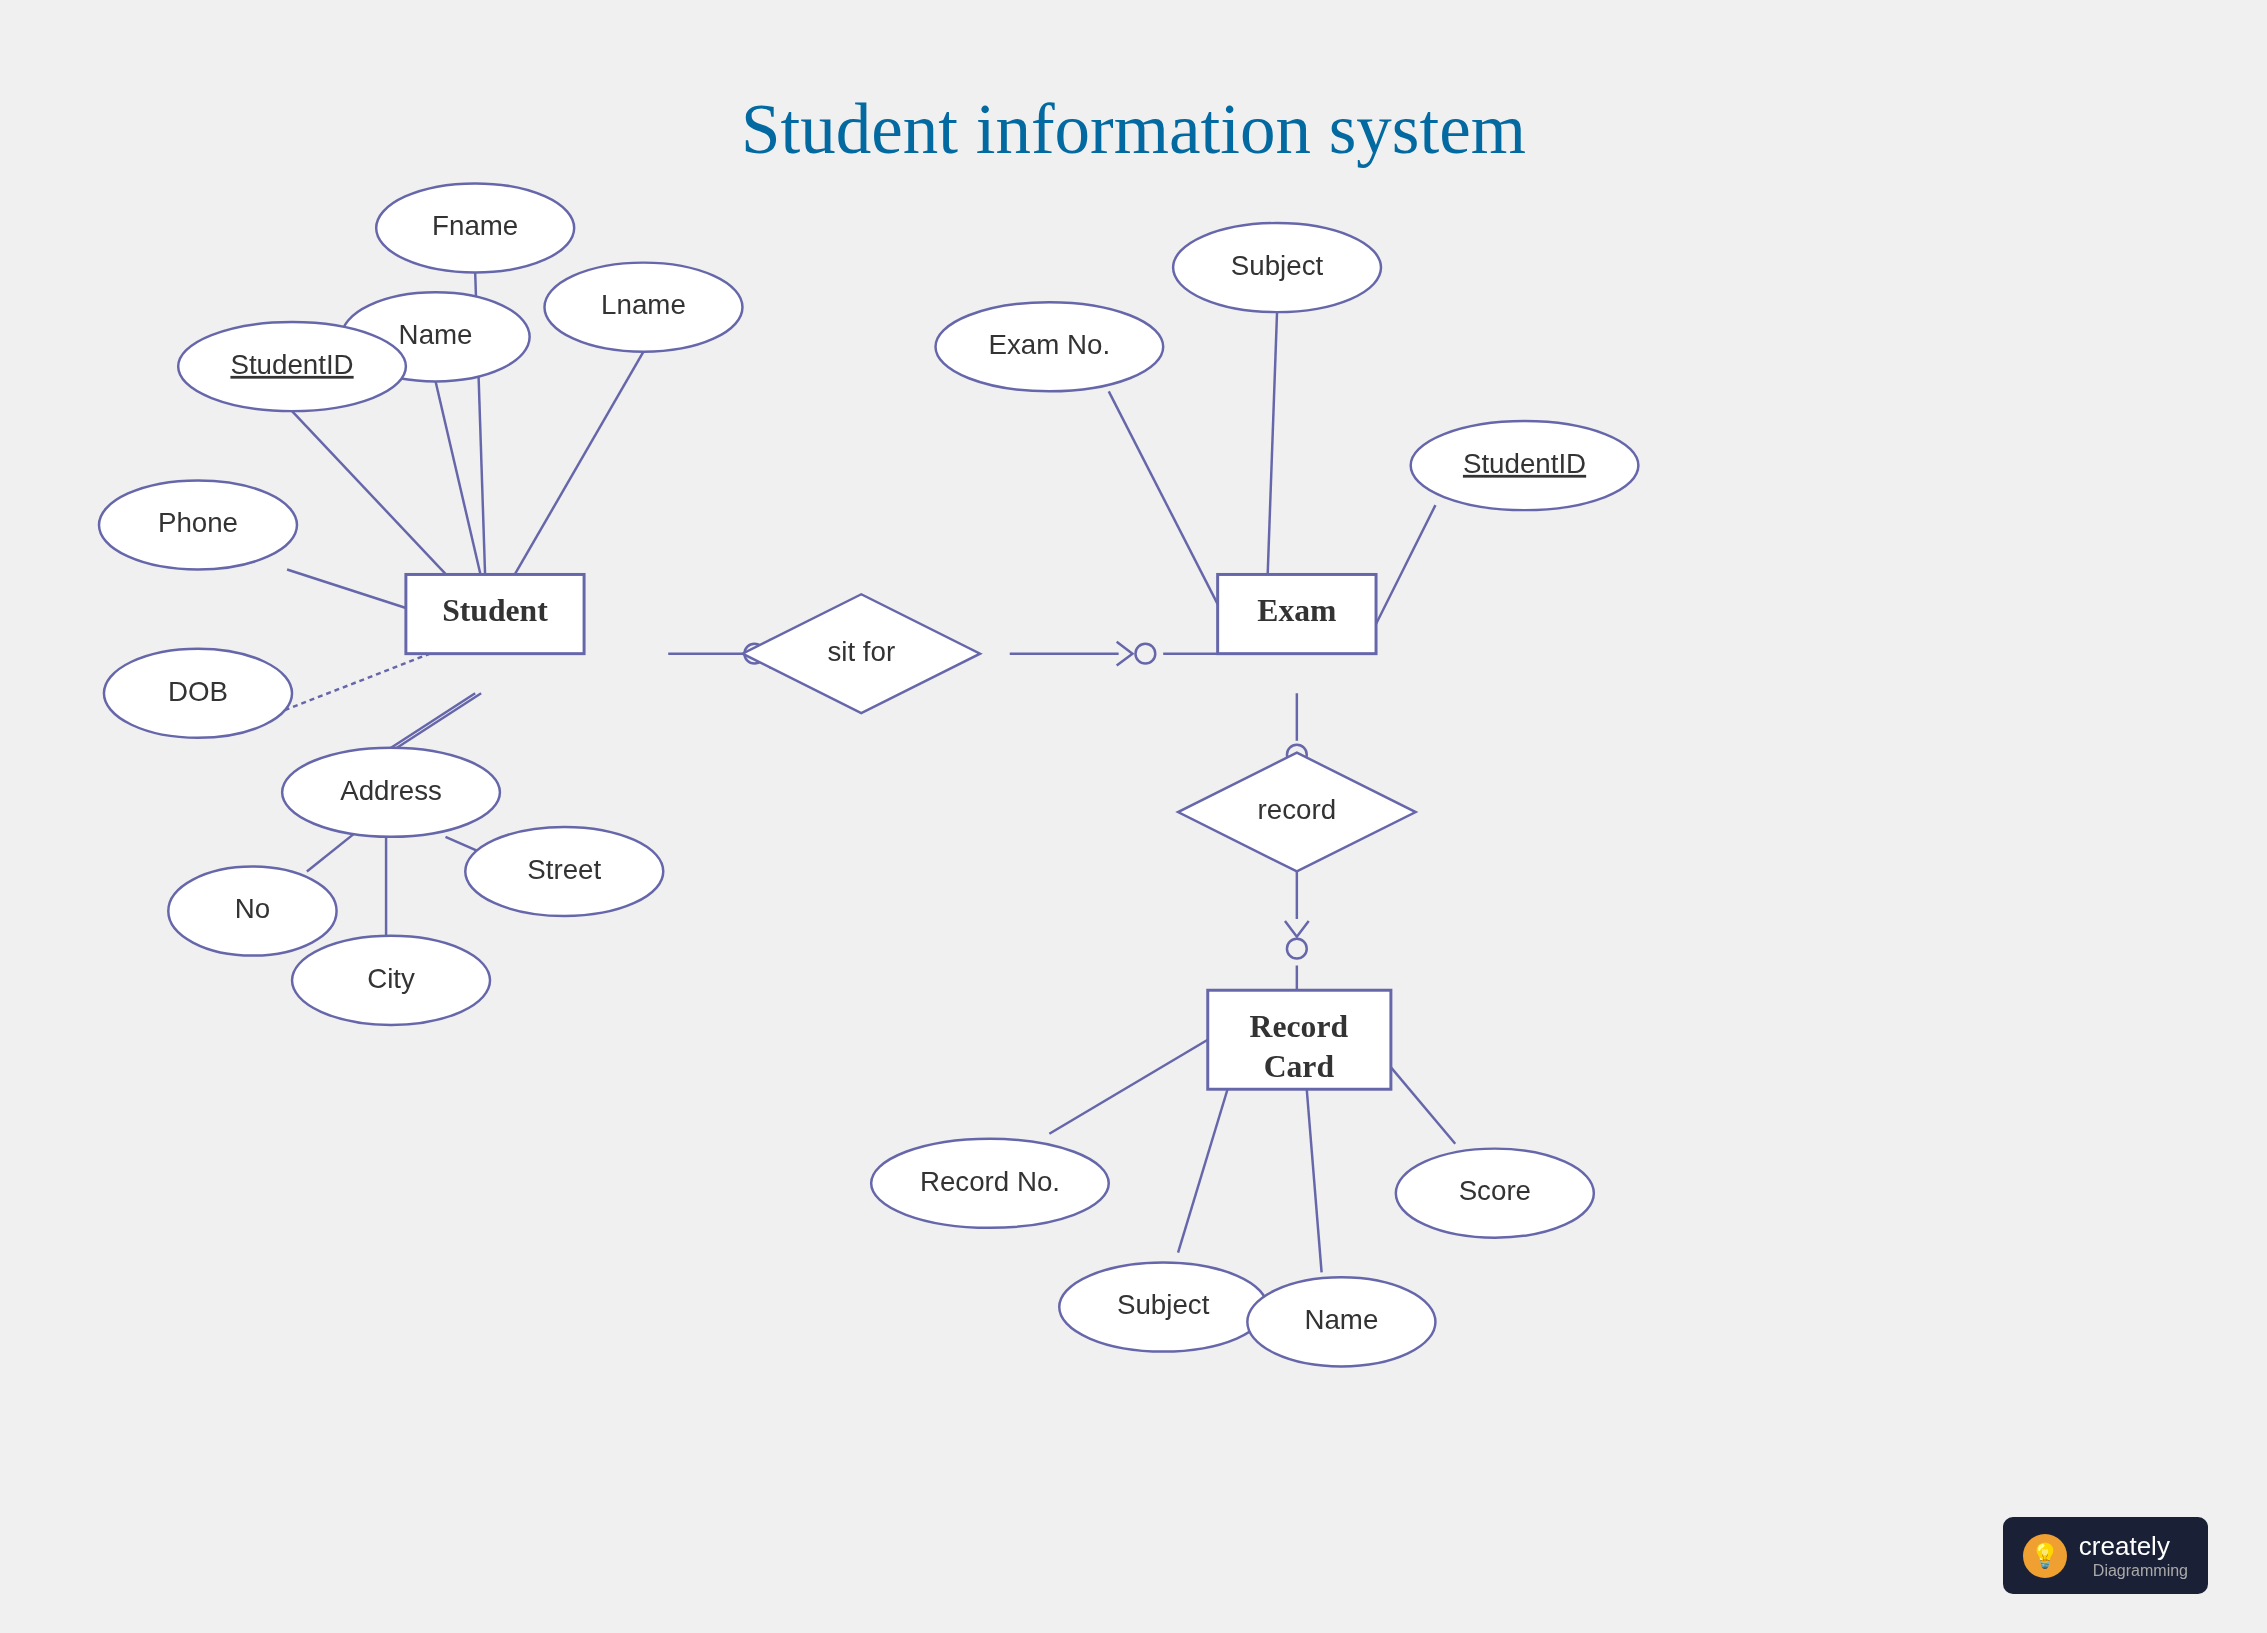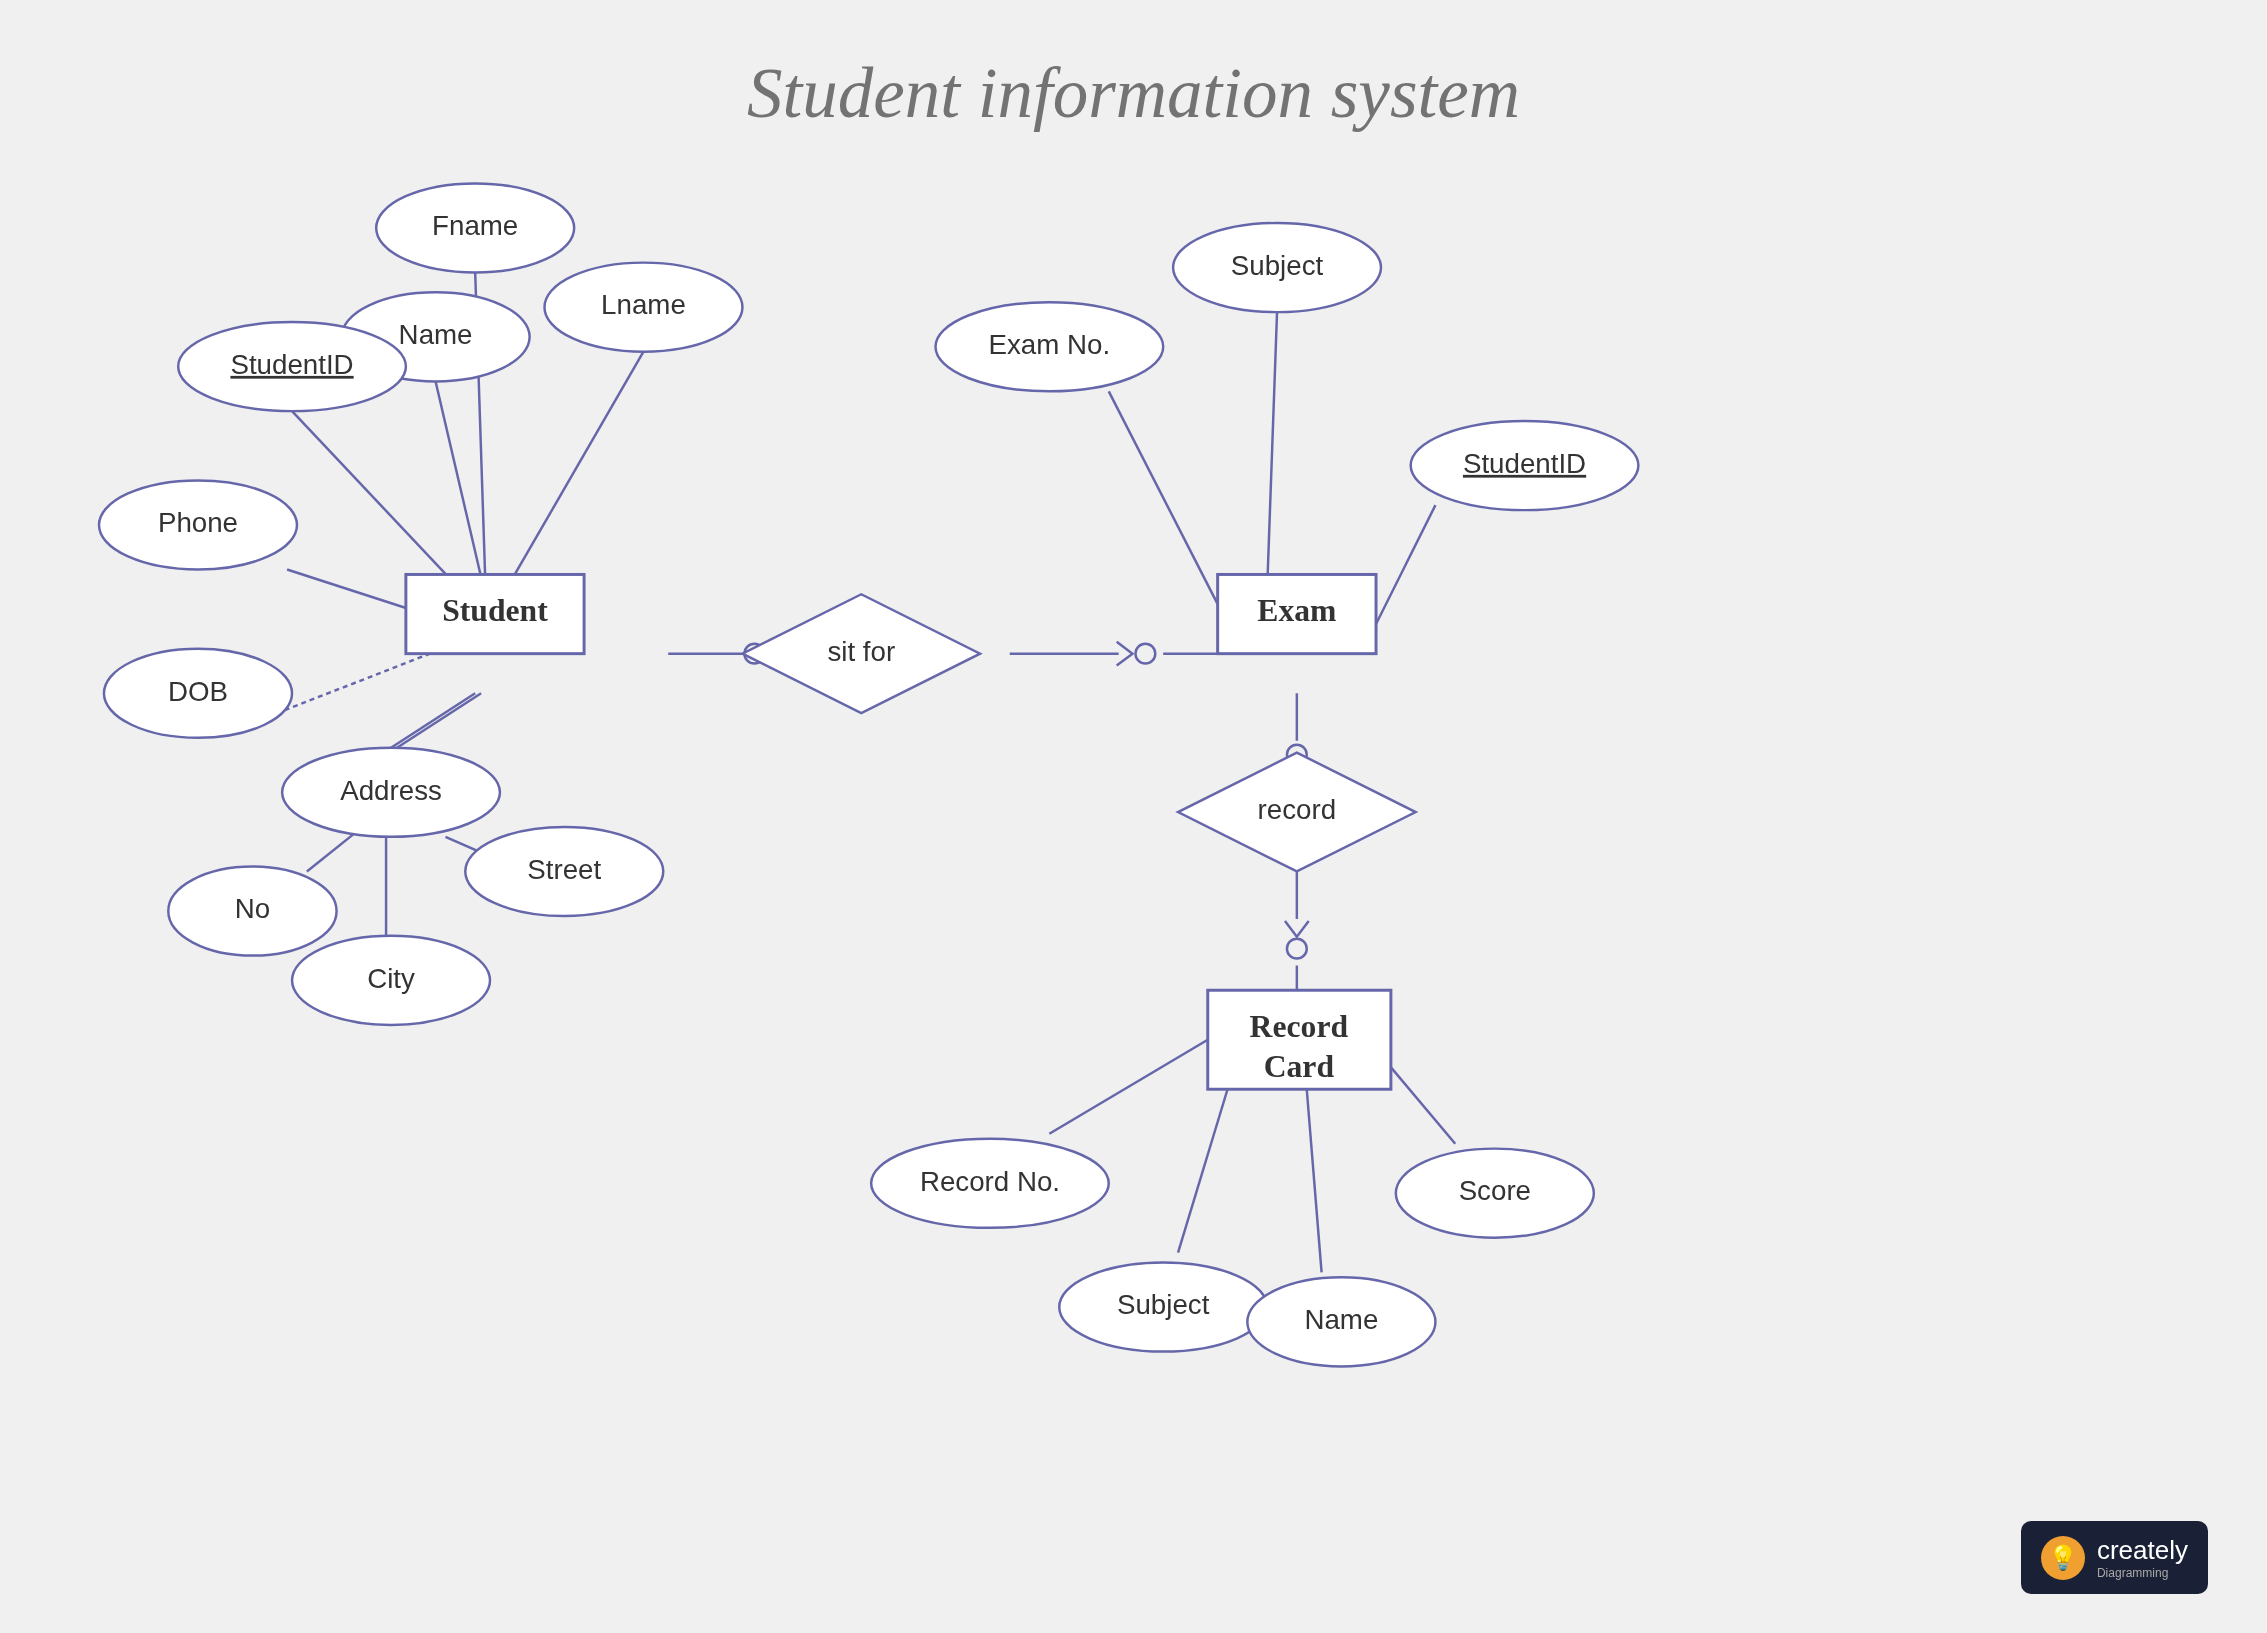--- a/index.html
+++ b/index.html
@@ -7,23 +7,22 @@
       width: 2267px;
       height: 1634px;
       background: #f0f0f0;
       font-family: 'Georgia', serif;
       overflow: hidden;
       position: relative;
     }
     .title {
       text-align: center;
       font-size: 71px;
-      font-style: italic;
-      color: #737373;
-      padding-top: 53px;
+      color: #0369a1;
+      padding-top: 89px;
       font-weight: normal;
     }
     svg {
       position: absolute;
       top: 0;
       left: 0;
       width: 100%;
       height: 100%;
     }
     .entity-rect {
@@ -98,22 +97,23 @@
       font-size: 24px;
     }
     .creately-text {
       color: white;
       font-size: 26px;
       font-weight: normal;
       font-family: Arial, sans-serif;
     }
     .creately-sub {
       color: #aaa;
-      font-size: 12px;
+      font-size: 16px;
       font-family: Arial, sans-serif;
+      margin-left: 14px;
     }
   </style>
 </head>
 <body>
 
 <h1 class="title">Student information system</h1>
 
 <svg viewBox="0 0 2290 1650" width="2267" height="1634">
   <defs>
     <marker id="arrow-end" markerWidth="10" markerHeight="7" refX="9" refY="3.5" orient="auto">

